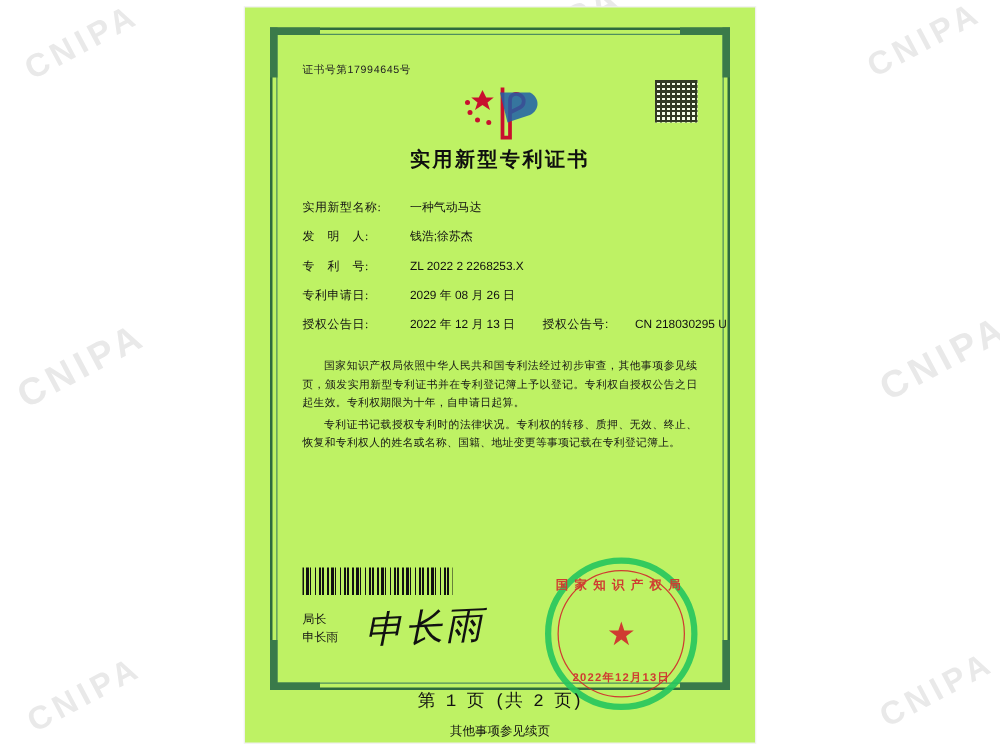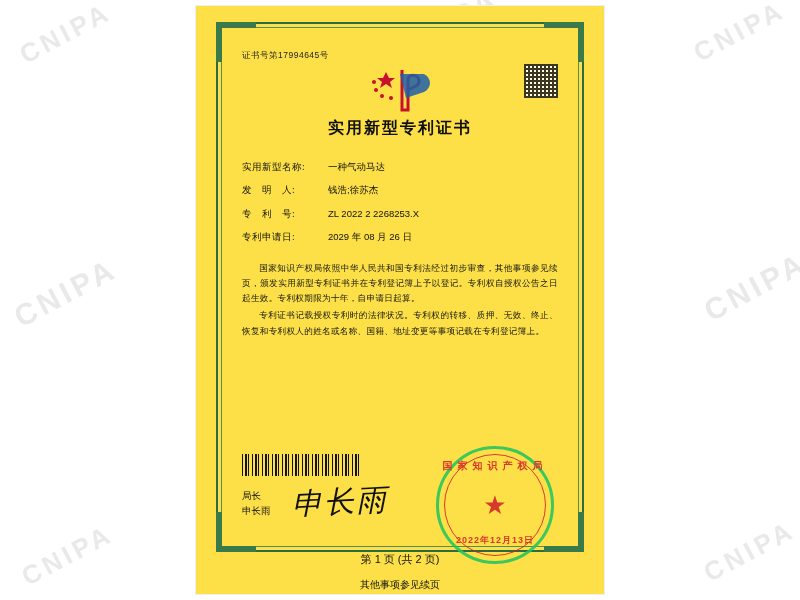--- a/index.html
+++ b/index.html
@@ -31,21 +31,21 @@
   .wm.a { font-size: 26px; }
   .wm.b { font-size: 30px; }
 
   
   #cert {
     position: absolute;
     left: 196px;
     top: 6px;
     width: 408px;
     height: 588px;
-    background: #fde047;
+    background: #bef264;
     box-shadow: 0 0 0 1px #f0f0ee;
   }
 
   
   .border-outer {
     position: absolute;
     left: 20px;
     top: 16px;
     right: 20px;
     bottom: 42px;
@@ -189,21 +189,21 @@
   }
 
   
   .seal {
     position: absolute;
     left: 240px;
     top: 440px;
     width: 112px;
     height: 112px;
     border-radius: 50%;
-    border: 3px solid #22c55e;
+    border: 5px solid #22c55e;
     color: #d2232a;
     opacity: 0.88;
   }
   .seal .ring {
     position: absolute;
     left: 5px; top: 5px; right: 5px; bottom: 5px;
     border: 1px solid #d2232a;
     border-radius: 50%;
   }
   .seal .star {
@@ -229,22 +229,23 @@
     font-size: 9px;
     letter-spacing: 1px;
     font-weight: bold;
   }
 
   .page-no {
     position: absolute;
     left: 0; right: 0;
     top: 546px;
     text-align: center;
-    font-size: 11px;
-    color: #111;
+    font-size: 14px;
+    color: #111;
+    font-family: Liberation Mono, monospace;
   }
   .footer-note {
     position: absolute;
     left: 0; right: 0;
     top: 572px;
     text-align: center;
     font-size: 10px;
     color: #111;
   }
 </style>
@@ -294,20 +295,23 @@
 
       <div class="title">实用新型专利证书</div>
 
       <div id="fields">
           <div class="field"><span class="lbl">实用新型名称:</span><span class="val">一种气动马达</span></div>
           <div class="field"><span class="lbl">发　明　人:</span><span class="val">钱浩;徐苏杰</span></div>
           <div class="field"><span class="lbl">专　利　号:</span><span class="val">ZL 2022 2 2268253.X</span></div>
           <div class="field"><span class="lbl">专利申请日:</span><span class="val">2029 年 08 月 26 日</span></div>
         </div>
 
+      <div class="field two-col">
+        <span class="lbl">授权公告日:</span><span class="val">2022 年 12 月 13 日</span><span class="lbl2">授权公告号:</span><span class="val">CN 218030295 U</span>
+      </div>
 
       <div class="body-text" id="paragraphs">
           <p>国家知识产权局依照中华人民共和国专利法经过初步审查，其他事项参见续页，颁发实用新型专利证书并在专利登记簿上予以登记。专利权自授权公告之日起生效。专利权期限为十年，自申请日起算。</p>
           <p>专利证书记载授权专利时的法律状况。专利权的转移、质押、无效、终止、恢复和专利权人的姓名或名称、国籍、地址变更等事项记载在专利登记簿上。</p>
         </div>
     </div>
 
     <div class="barcode"></div>
 
     <div class="signblock">

